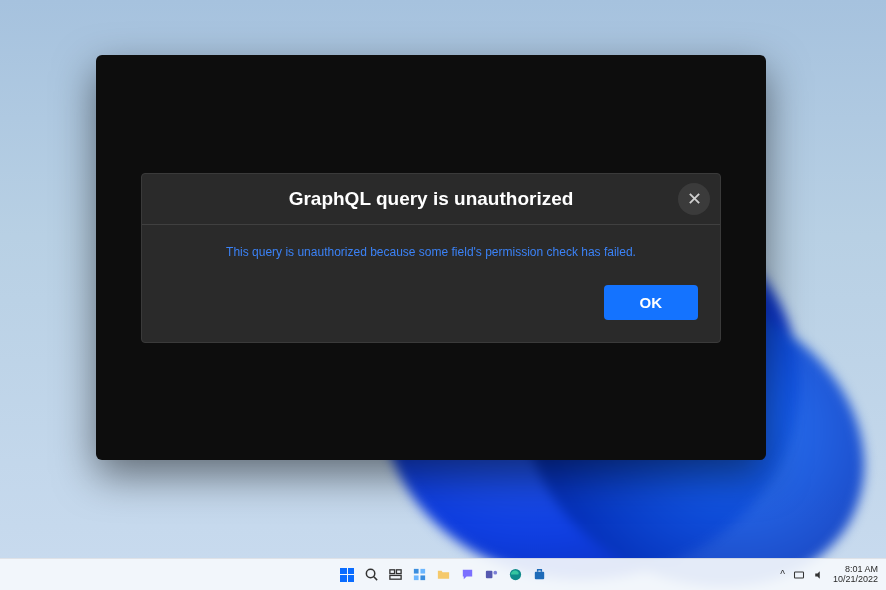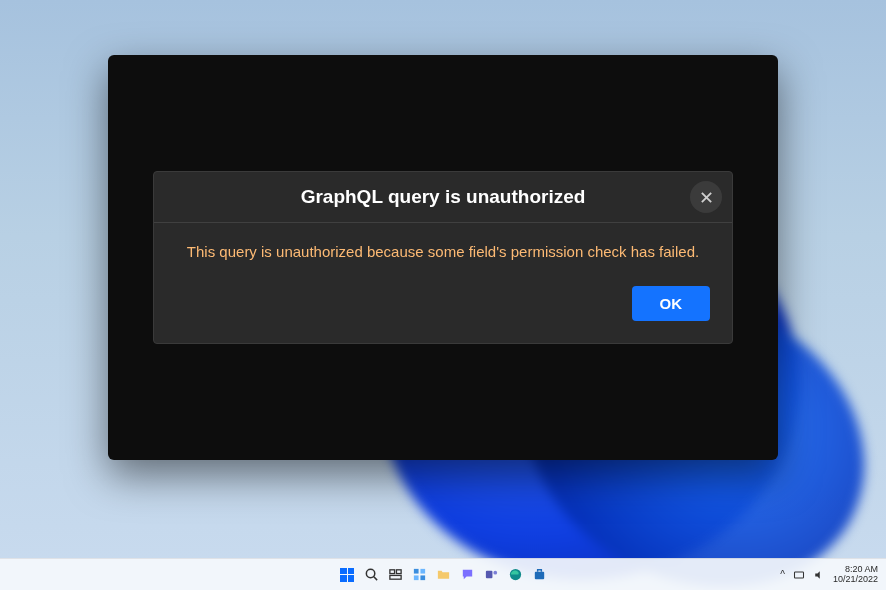--- a/index.html
+++ b/index.html
@@ -28,21 +28,21 @@
     .b2 { width: 240px; height: 240px; left: 350px; top: 80px;
           background: radial-gradient(circle at 30% 30%, #8fbfff 0%, #4d8fff 60%, transparent 100%);
           opacity: 0.6; }
     .b3 { width: 350px; height: 280px; left: 520px; top: 300px;
           background: radial-gradient(circle at 60% 40%, #1a6eff 0%, #042fb5 70%);
           transform: rotate(25deg); opacity: 0.9; }
 
     
     .app-window {
       position: absolute;
-      left: 108px;
+      left: 96px;
       top: 55px;
       width: 670px;
       height: 405px;
       background: #0d0d0d;
       border-radius: 6px;
       box-shadow: 0 15px 40px rgba(0,0,0,0.5);
       z-index: 5;
       display: flex;
       align-items: center;
       justify-content: center;
@@ -80,36 +80,36 @@
       align-items: center;
       justify-content: center;
       cursor: pointer;
     }
     .close-btn svg { width: 13px; height: 13px; stroke: #cfcfcf; stroke-width: 2; }
 
     .dialog-body {
       padding: 20px 22px 22px;
     }
     .dialog-message {
-      color: #fdba74;
-      font-size: 15px;
+      color: #3b82f6;
+      font-size: 12px;
       text-align: center;
       margin-bottom: 26px;
     }
     .dialog-actions {
       display: flex;
       justify-content: flex-end;
     }
     .ok-btn {
       background: #1473ff;
       color: #ffffff;
       border: none;
       font-weight: 700;
       font-size: 15px;
-      padding: 9px 28px;
+      padding: 9px 36px;
       border-radius: 4px;
       cursor: pointer;
     }
 
     
     .taskbar {
       position: absolute;
       left: 0; right: 0; bottom: 0;
       height: 32px;
       background: rgba(245, 248, 252, 0.92);
@@ -244,17 +244,17 @@
   </div>
   <div class="tray">
     <span style="font-size:10px;">^</span>
     <svg width="12" height="12" viewBox="0 0 16 16" fill="none" stroke="#333" stroke-width="1.4">
         <rect x="2" y="4" width="12" height="8" rx="1"></rect>
       </svg>
     <svg width="12" height="12" viewBox="0 0 16 16" fill="#333">
         <path d="M3 6h3l3-3v10l-3-3H3z"></path>
       </svg>
     <div class="tray-time">
-      <div>8:20 AM</div>
+      <div>8:01 AM</div>
       <div>10/21/2022</div>
     </div>
   </div>
 </div>
 
 </body></html>

